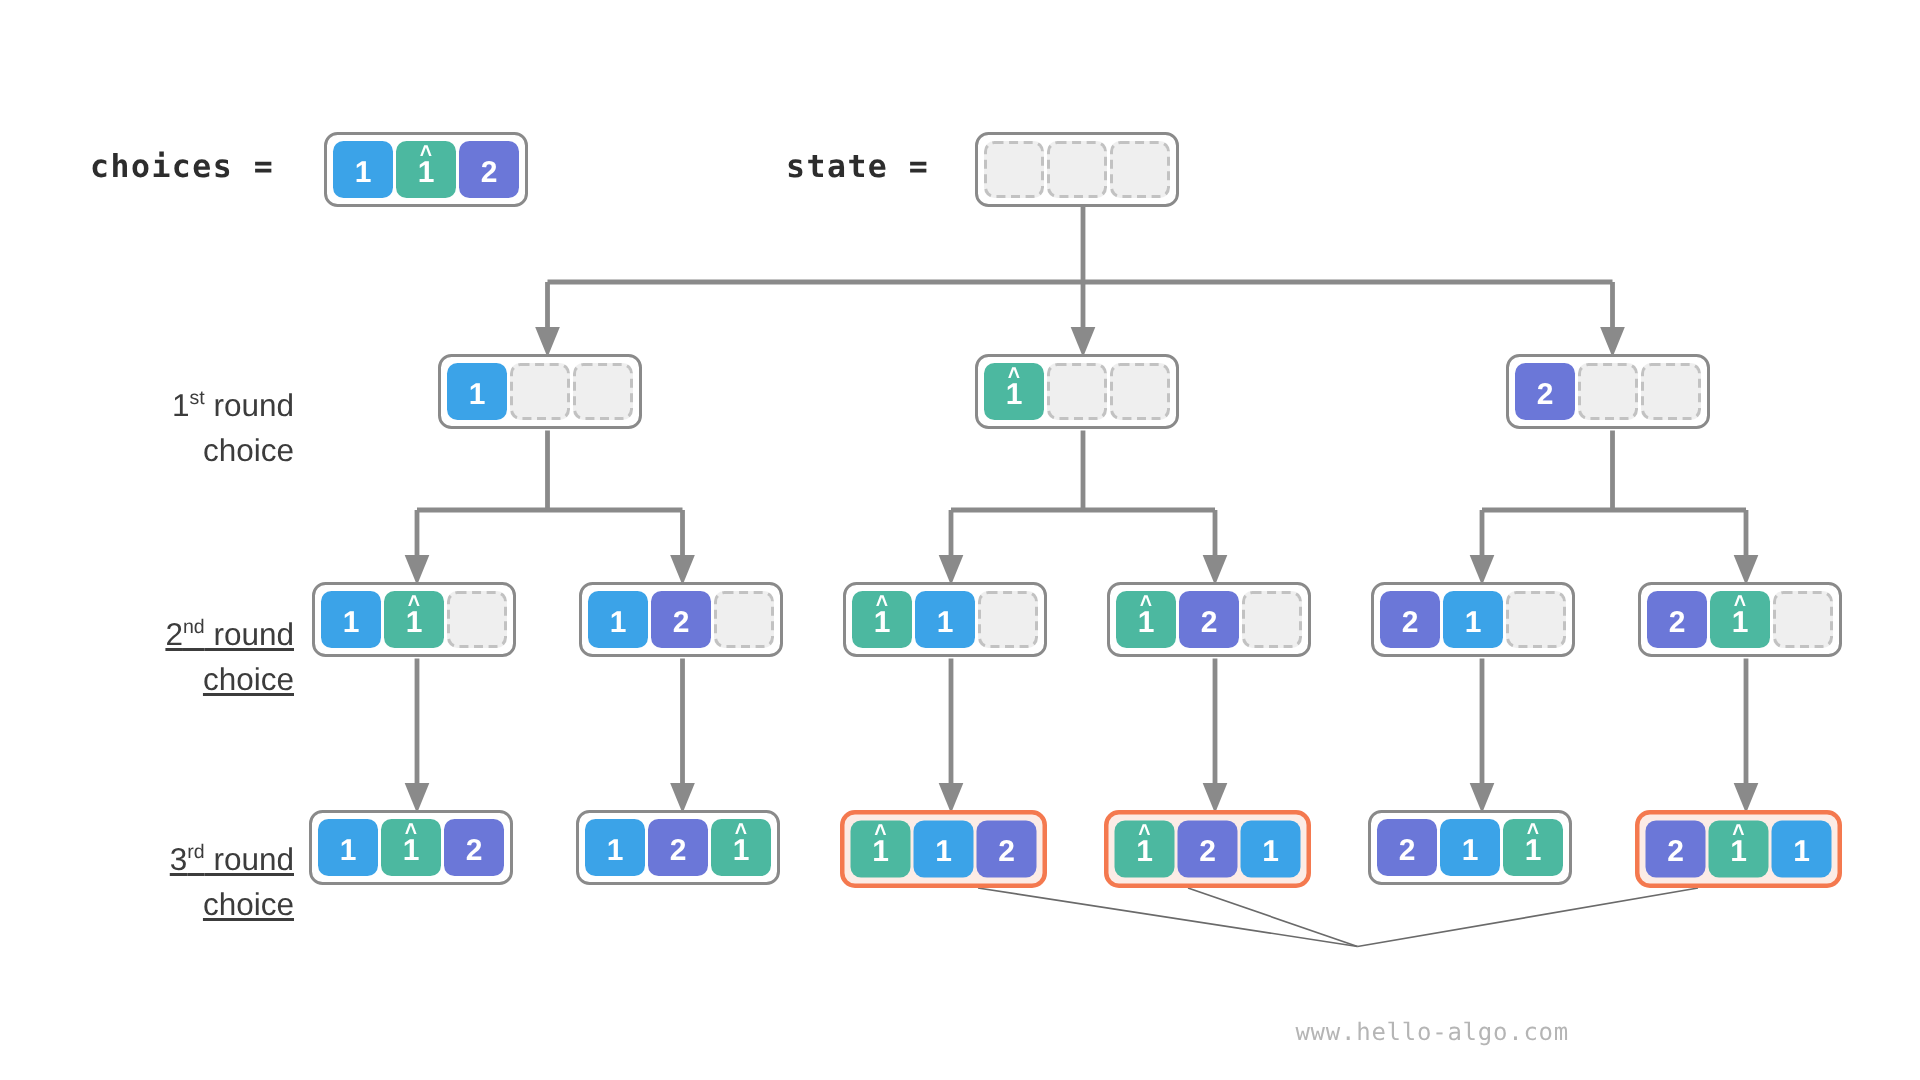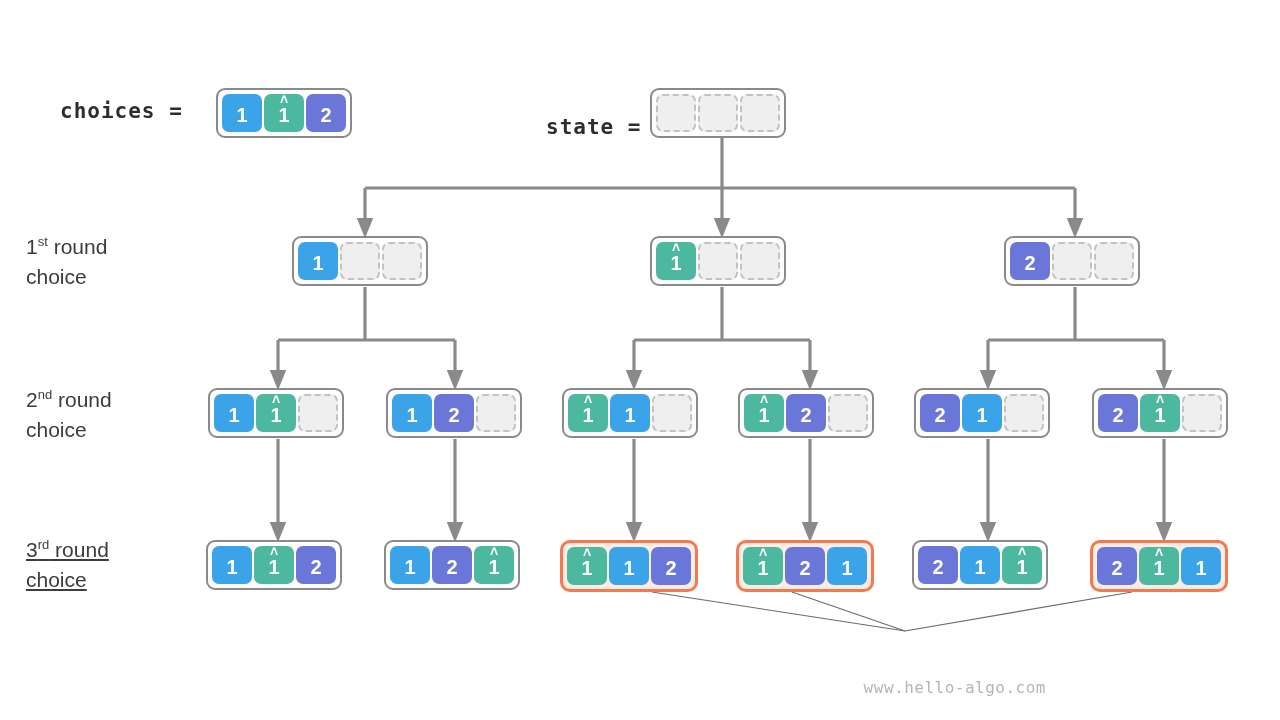--- a/index.html
+++ b/index.html
@@ -33,39 +33,40 @@
   .mono-label {
     position: absolute;
     font-family: "DejaVu Sans Mono", "Liberation Mono", monospace;
     font-weight: bold;
     font-size: 21px;
     color: #2d2d2d;
     letter-spacing: 1px;
     white-space: nowrap;
   }
   #choices-label { left: 60px; top: 99px; }
-  #state-label   { left: 524px; top: 115px; margin-left: 22px; }
+  #state-label   { left: 524px; top: 99px; }
 
   
   .round-label {
     position: absolute;
     width: 170px;
-    text-align: left;
+    text-align: right;
     font-size: 21px;
     line-height: 30px;
     color: #3c3c3c;
     white-space: nowrap;
+    margin-top: 24px;
   }
   .round-label sup {
     font-size: 0.62em;
     vertical-align: super;
     line-height: 0;
   }
   #round-label-1 { left: 26px; top: 232px; }
-  #round-label-2 { left: 26px; top: 385px; }
+  #round-label-2 { left: 26px; top: 385px; text-decoration: underline; }
   #round-label-3 { left: 26px; top: 535px; text-decoration: underline; }
 
   
   .array {
     position: absolute;
     box-sizing: border-box;
     display: flex;
     align-items: center;
     padding: 4px;
     gap: 2px;

